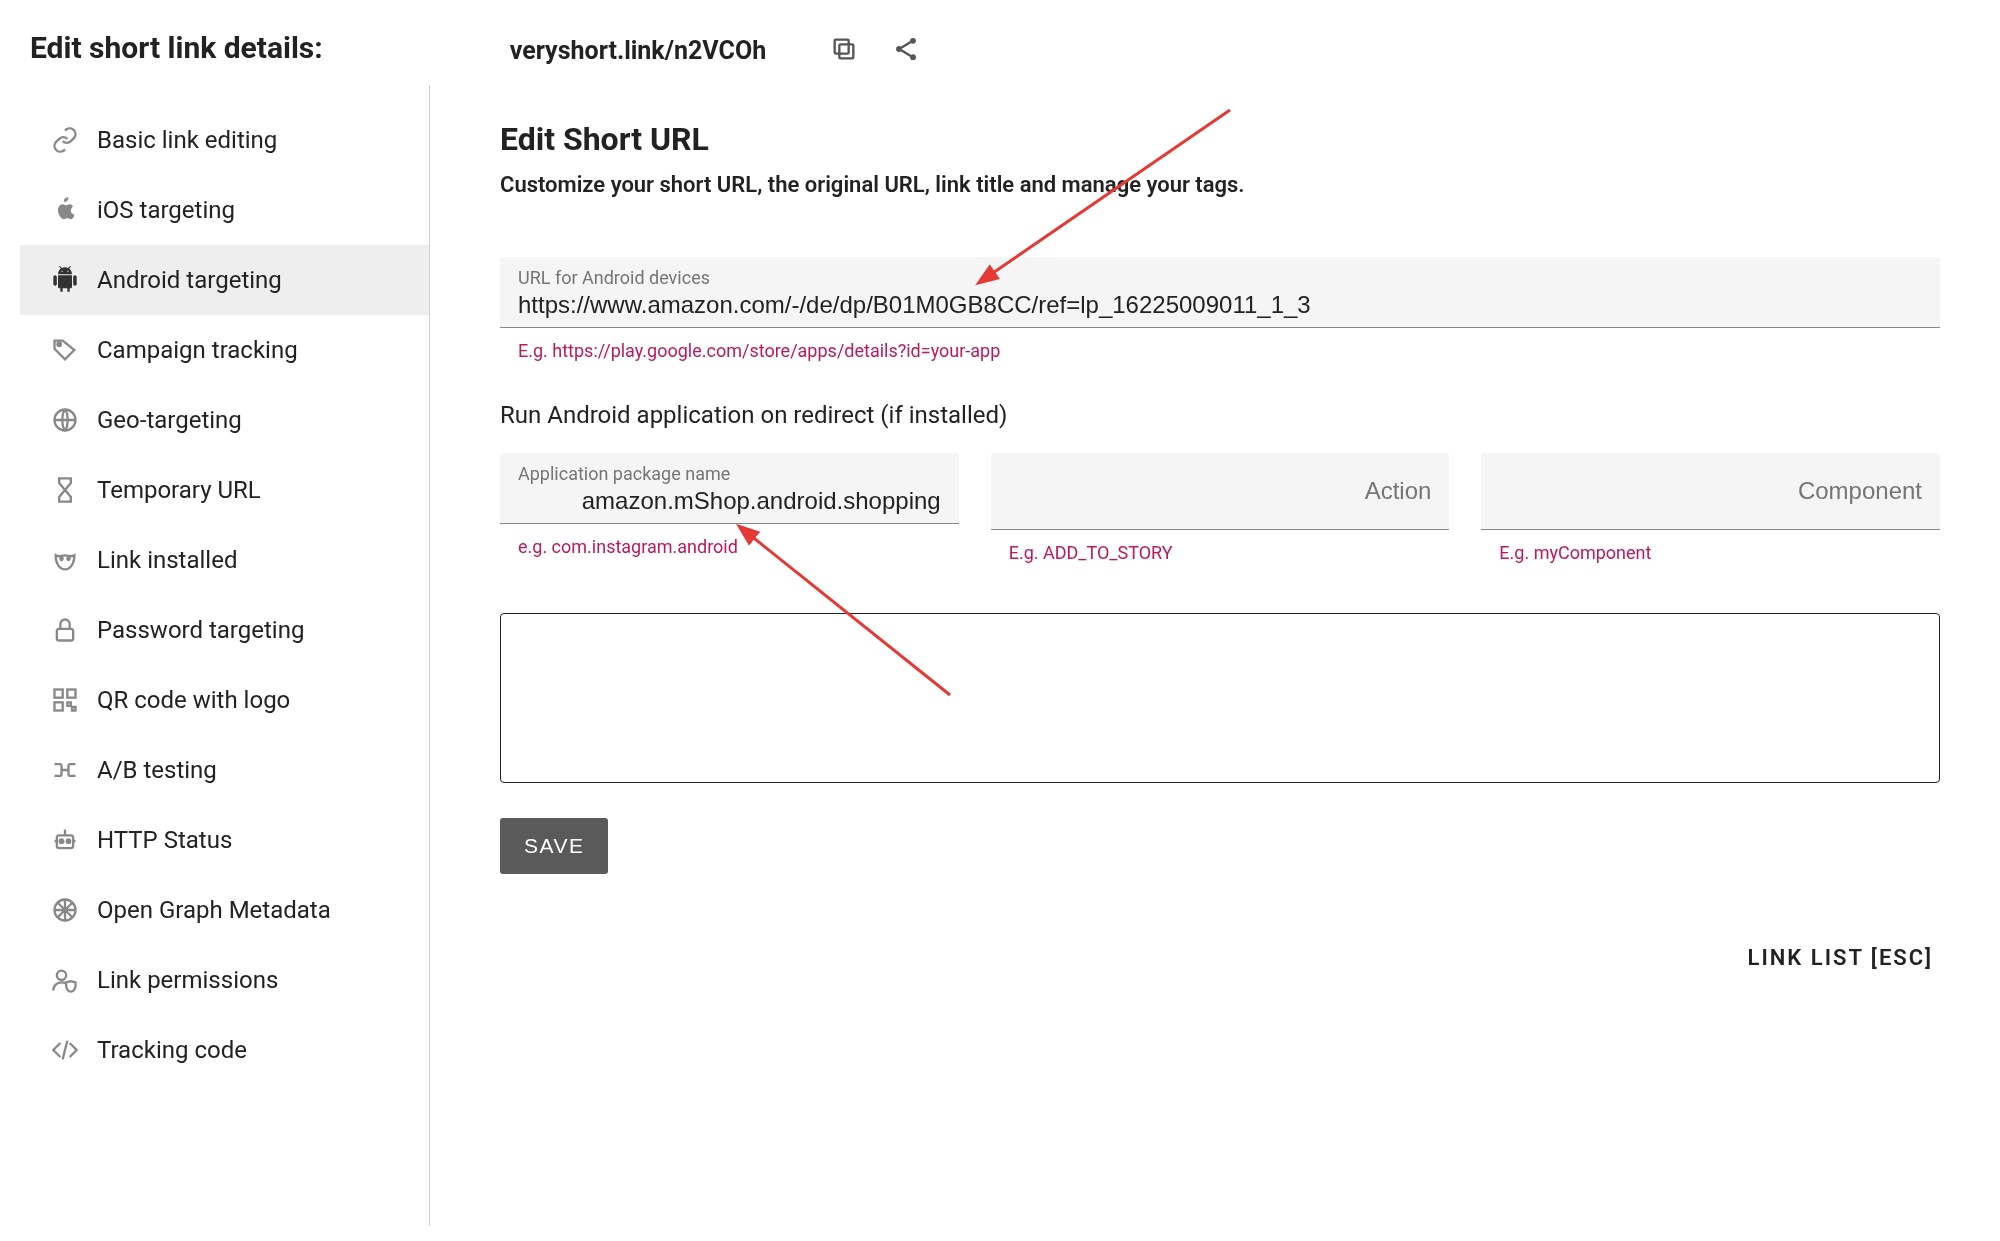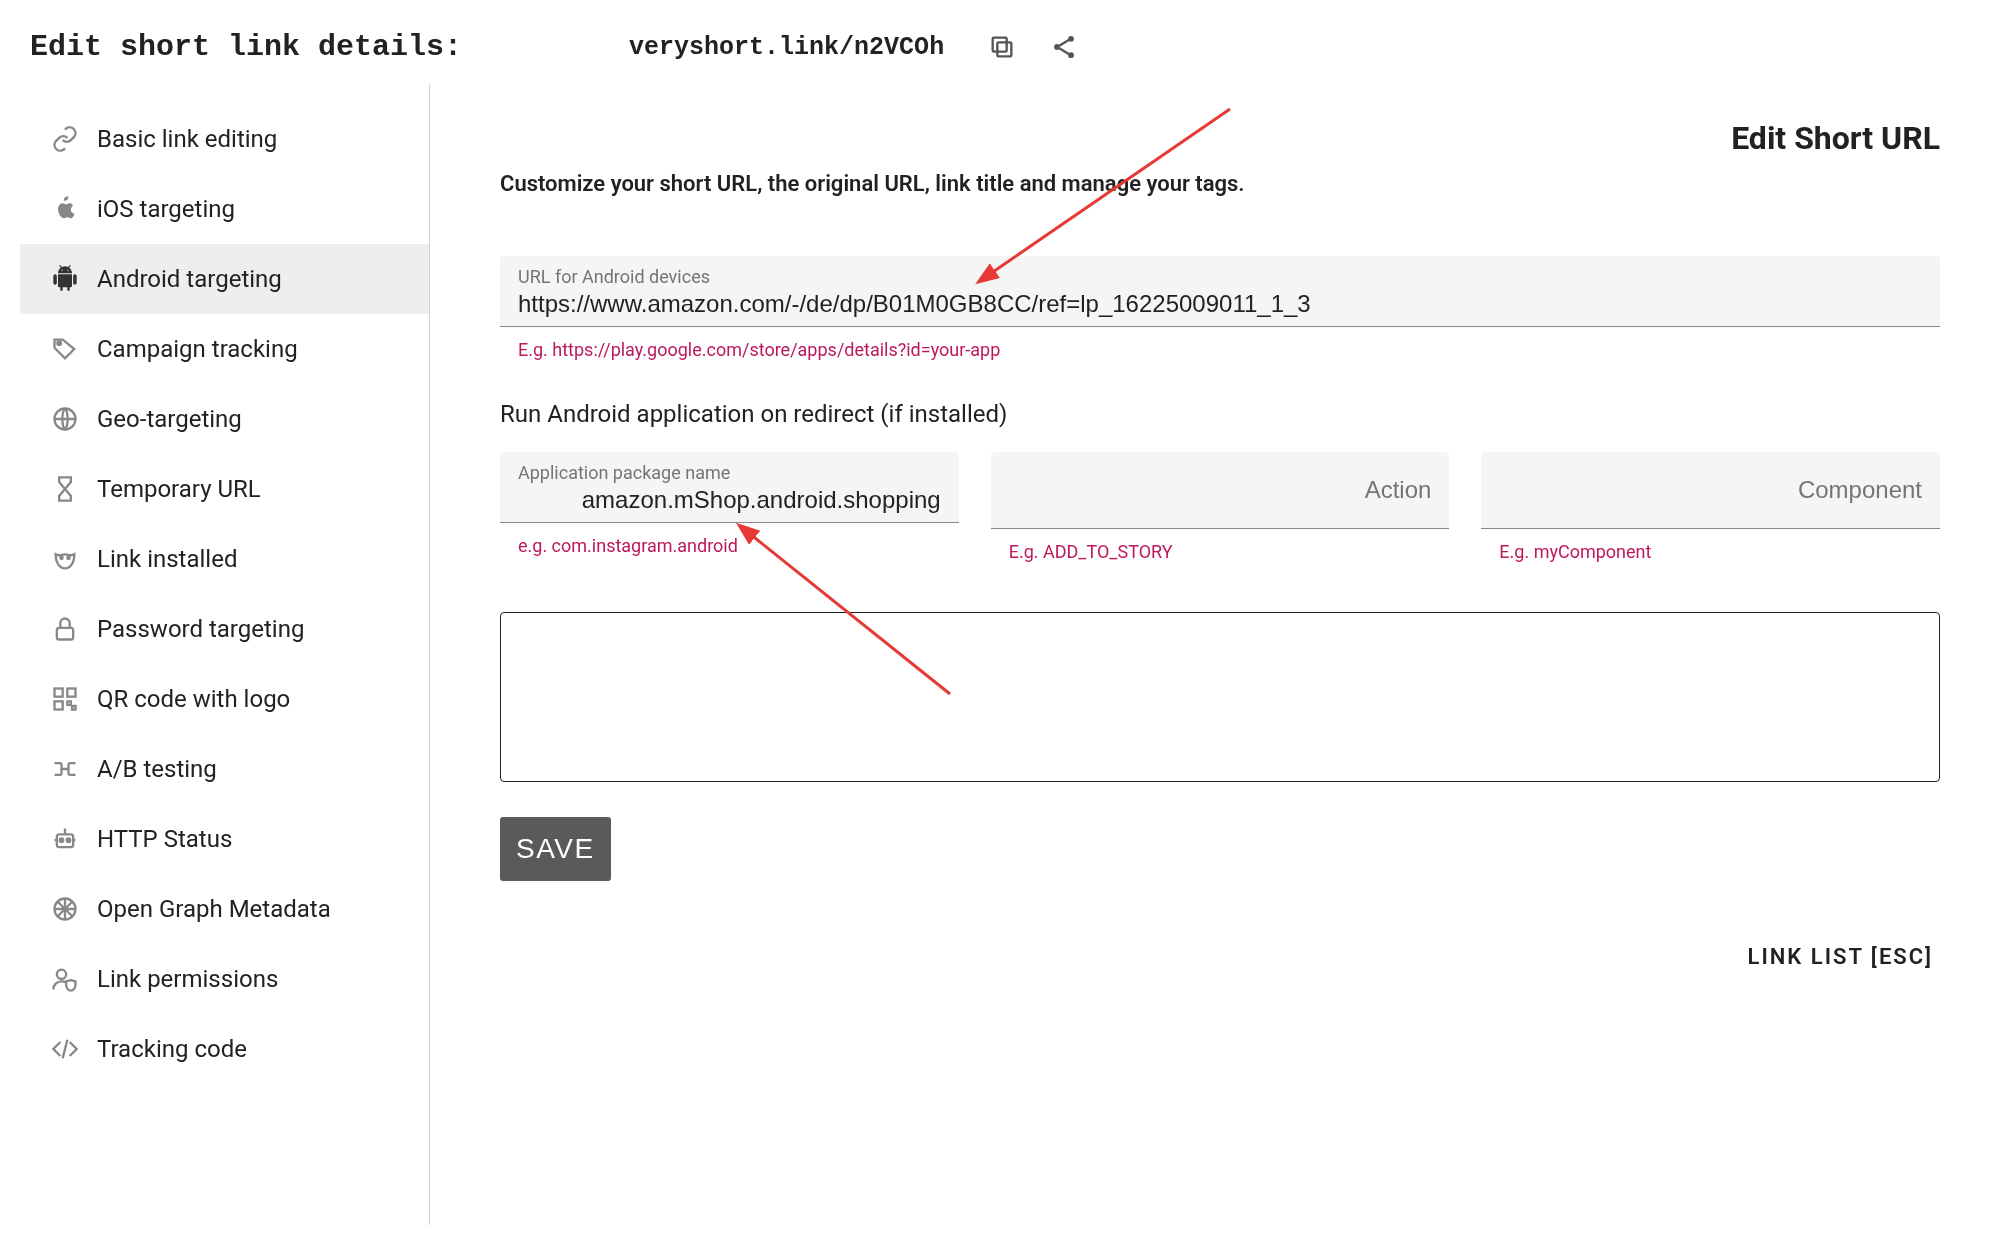--- a/index.html
+++ b/index.html
@@ -5,24 +5,23 @@
   * { box-sizing: border-box; margin: 0; padding: 0; }
   html, body { width: 2000px; height: 1241px; }
   body {
     font-family: -apple-system, BlinkMacSystemFont, "Segoe UI", Roboto, Helvetica, Arial, sans-serif;
     color: #222;
     background: #fff;
     font-size: 21px;
   }
   .header {
     display: flex;
-    align-items: center;
+    align-items: flex-end;
     padding: 30px 30px 20px 30px;
-    gap: 32px;
-    font-family: Liberation Mono, monospace;
+    gap: 52px;
   }
   .header-title {
     font-size: 30px;
     font-weight: 700;
     color: #222;
   }
   .header-link {
     font-size: 25px;
     font-weight: 700;
     color: #222;
@@ -72,21 +71,20 @@
   .main {
     flex: 1;
     padding: 35px 60px 0 70px;
     position: relative;
   }
   .main h1 {
     font-size: 32px;
     font-weight: 700;
     color: #222;
     margin-bottom: 14px;
-    text-align: right;
   }
   .main .subtitle {
     font-size: 22px;
     font-weight: 600;
     color: #222;
     margin-bottom: 60px;
   }
   .field {
     background: #f5f5f5;
     border-bottom: 1px solid #888;
@@ -145,22 +143,22 @@
     resize: none;
     font-size: 22px;
     padding: 12px;
     outline: none;
   }
   .save-btn {
     margin-top: 30px;
     background: #5a5a5a;
     color: #fff;
     border: none;
-    padding: 16px 16px;
-    font-size: 28px;
+    padding: 16px 24px;
+    font-size: 21px;
     letter-spacing: 1.5px;
     cursor: pointer;
     border-radius: 3px;
   }
   .link-list {
     position: absolute;
     right: 67px;
     top: 860px;
     font-size: 22px;
     letter-spacing: 2px;

